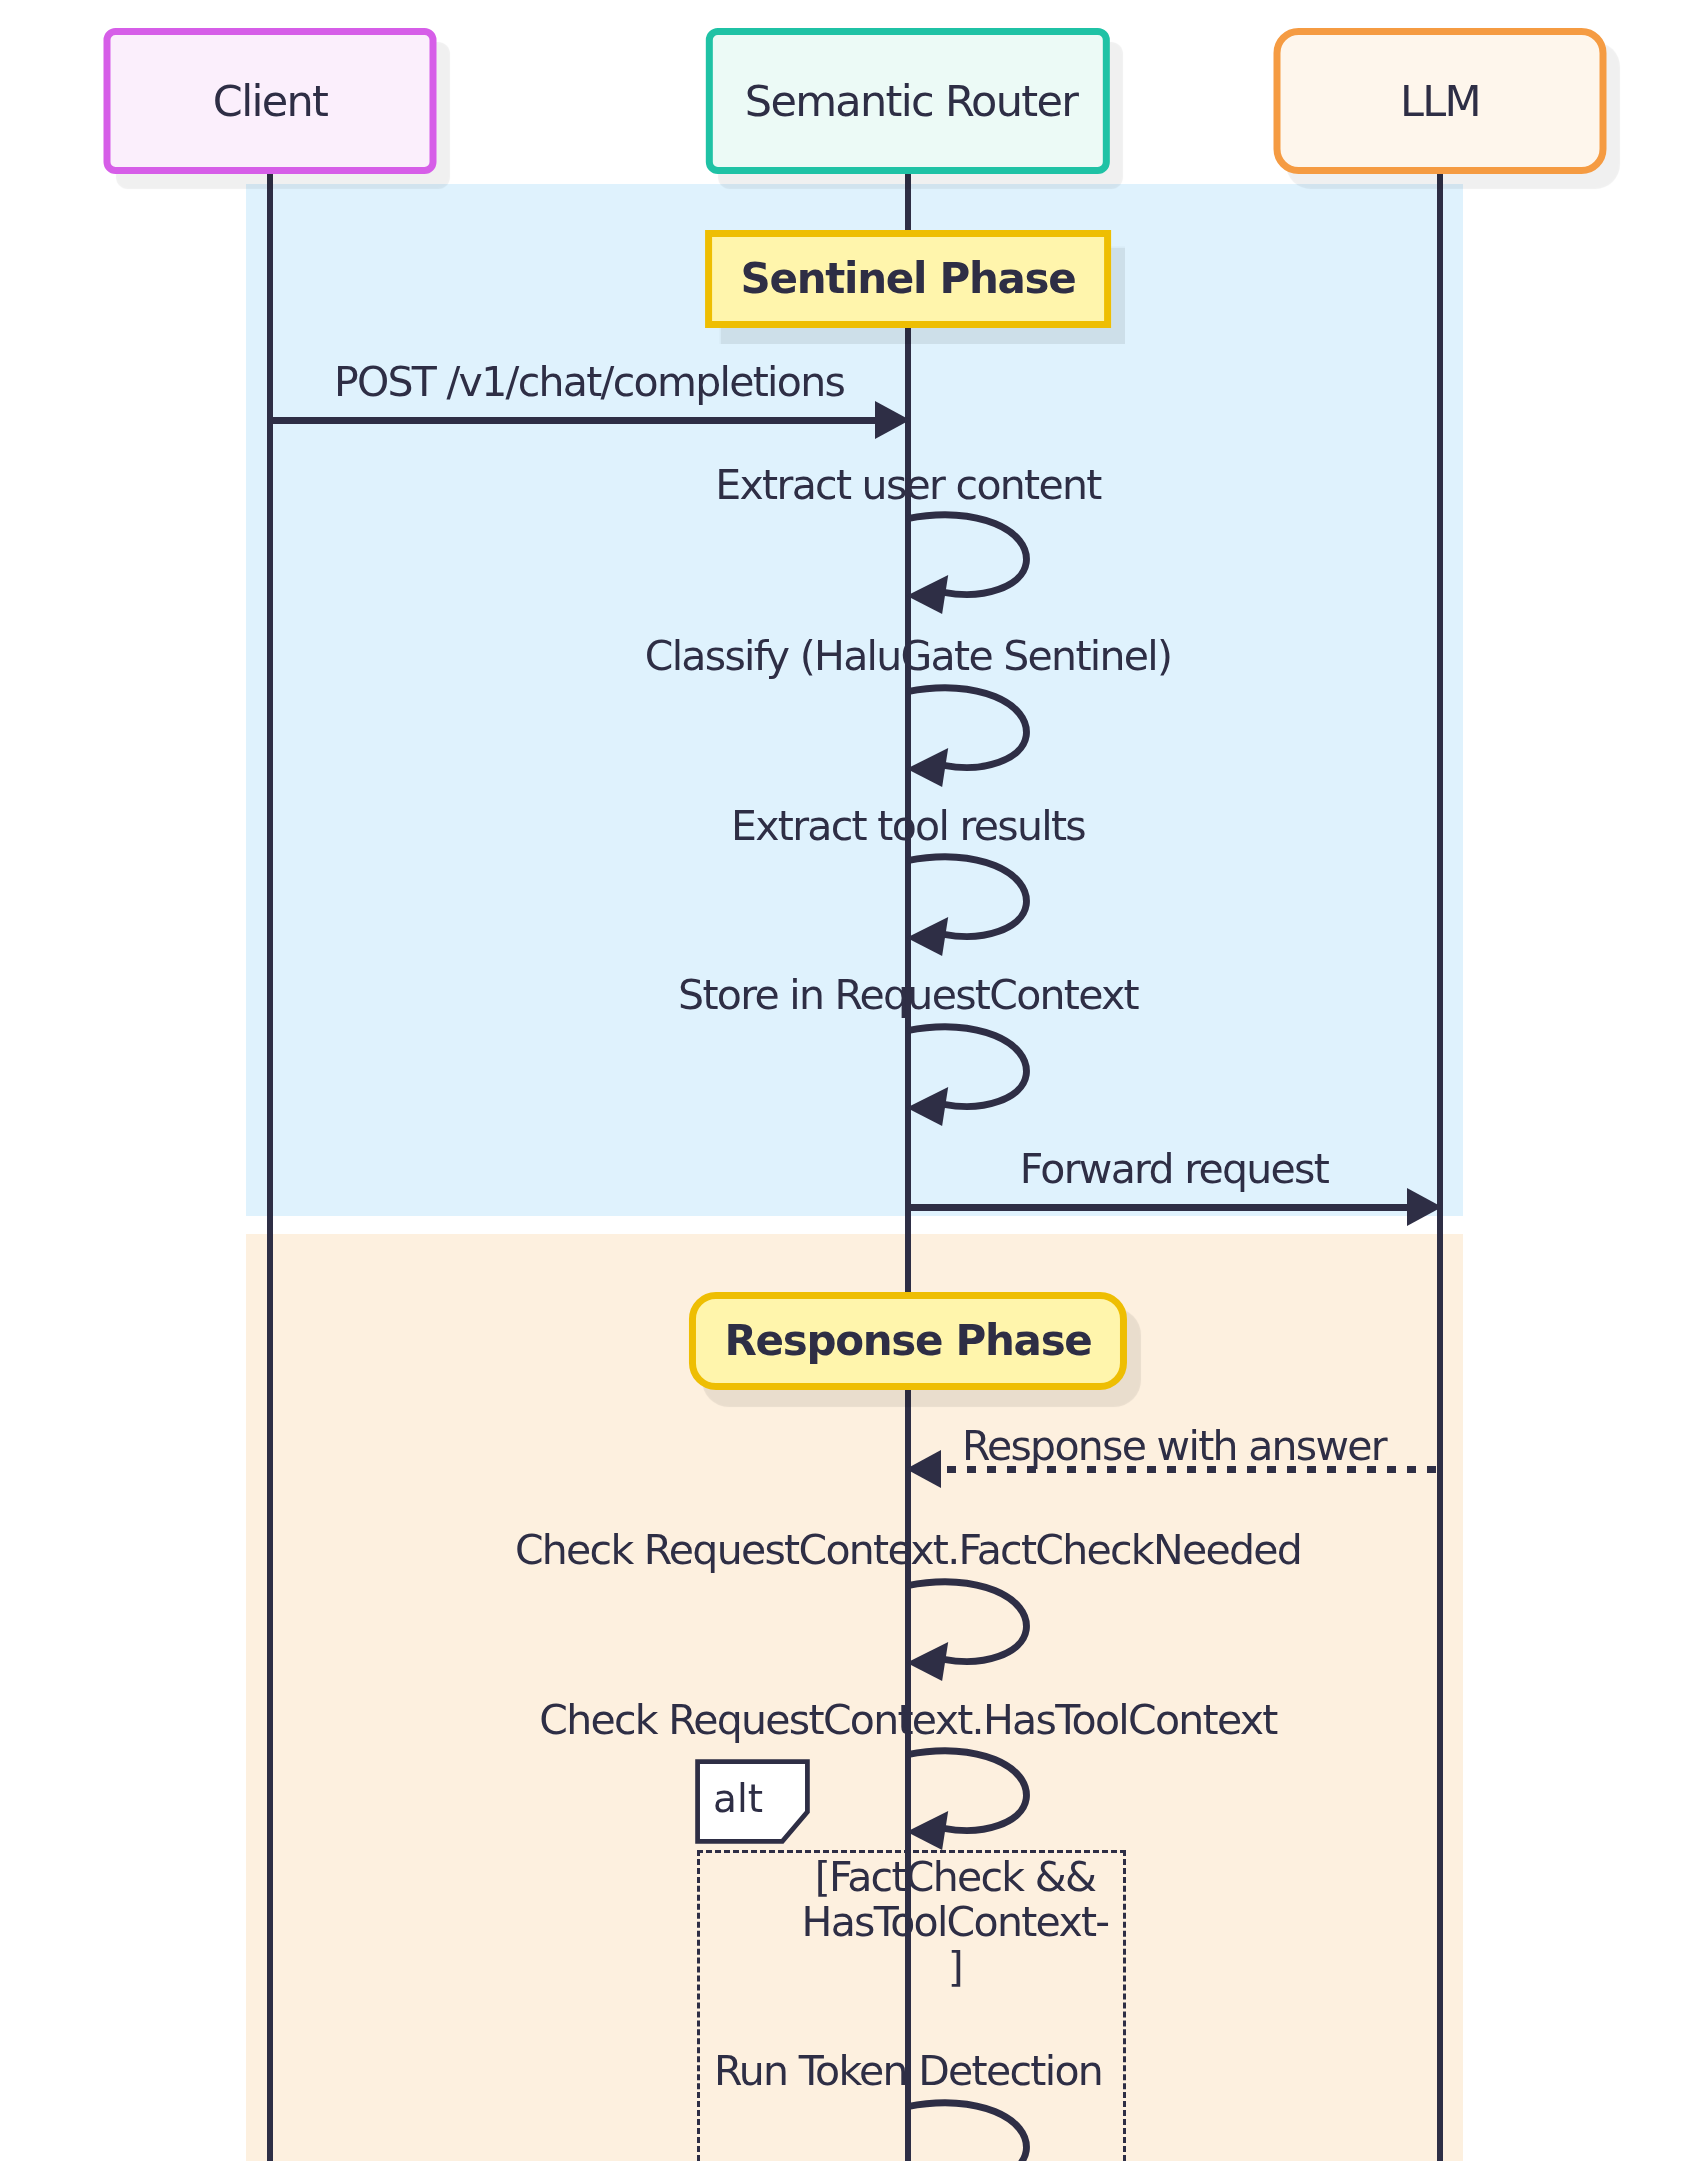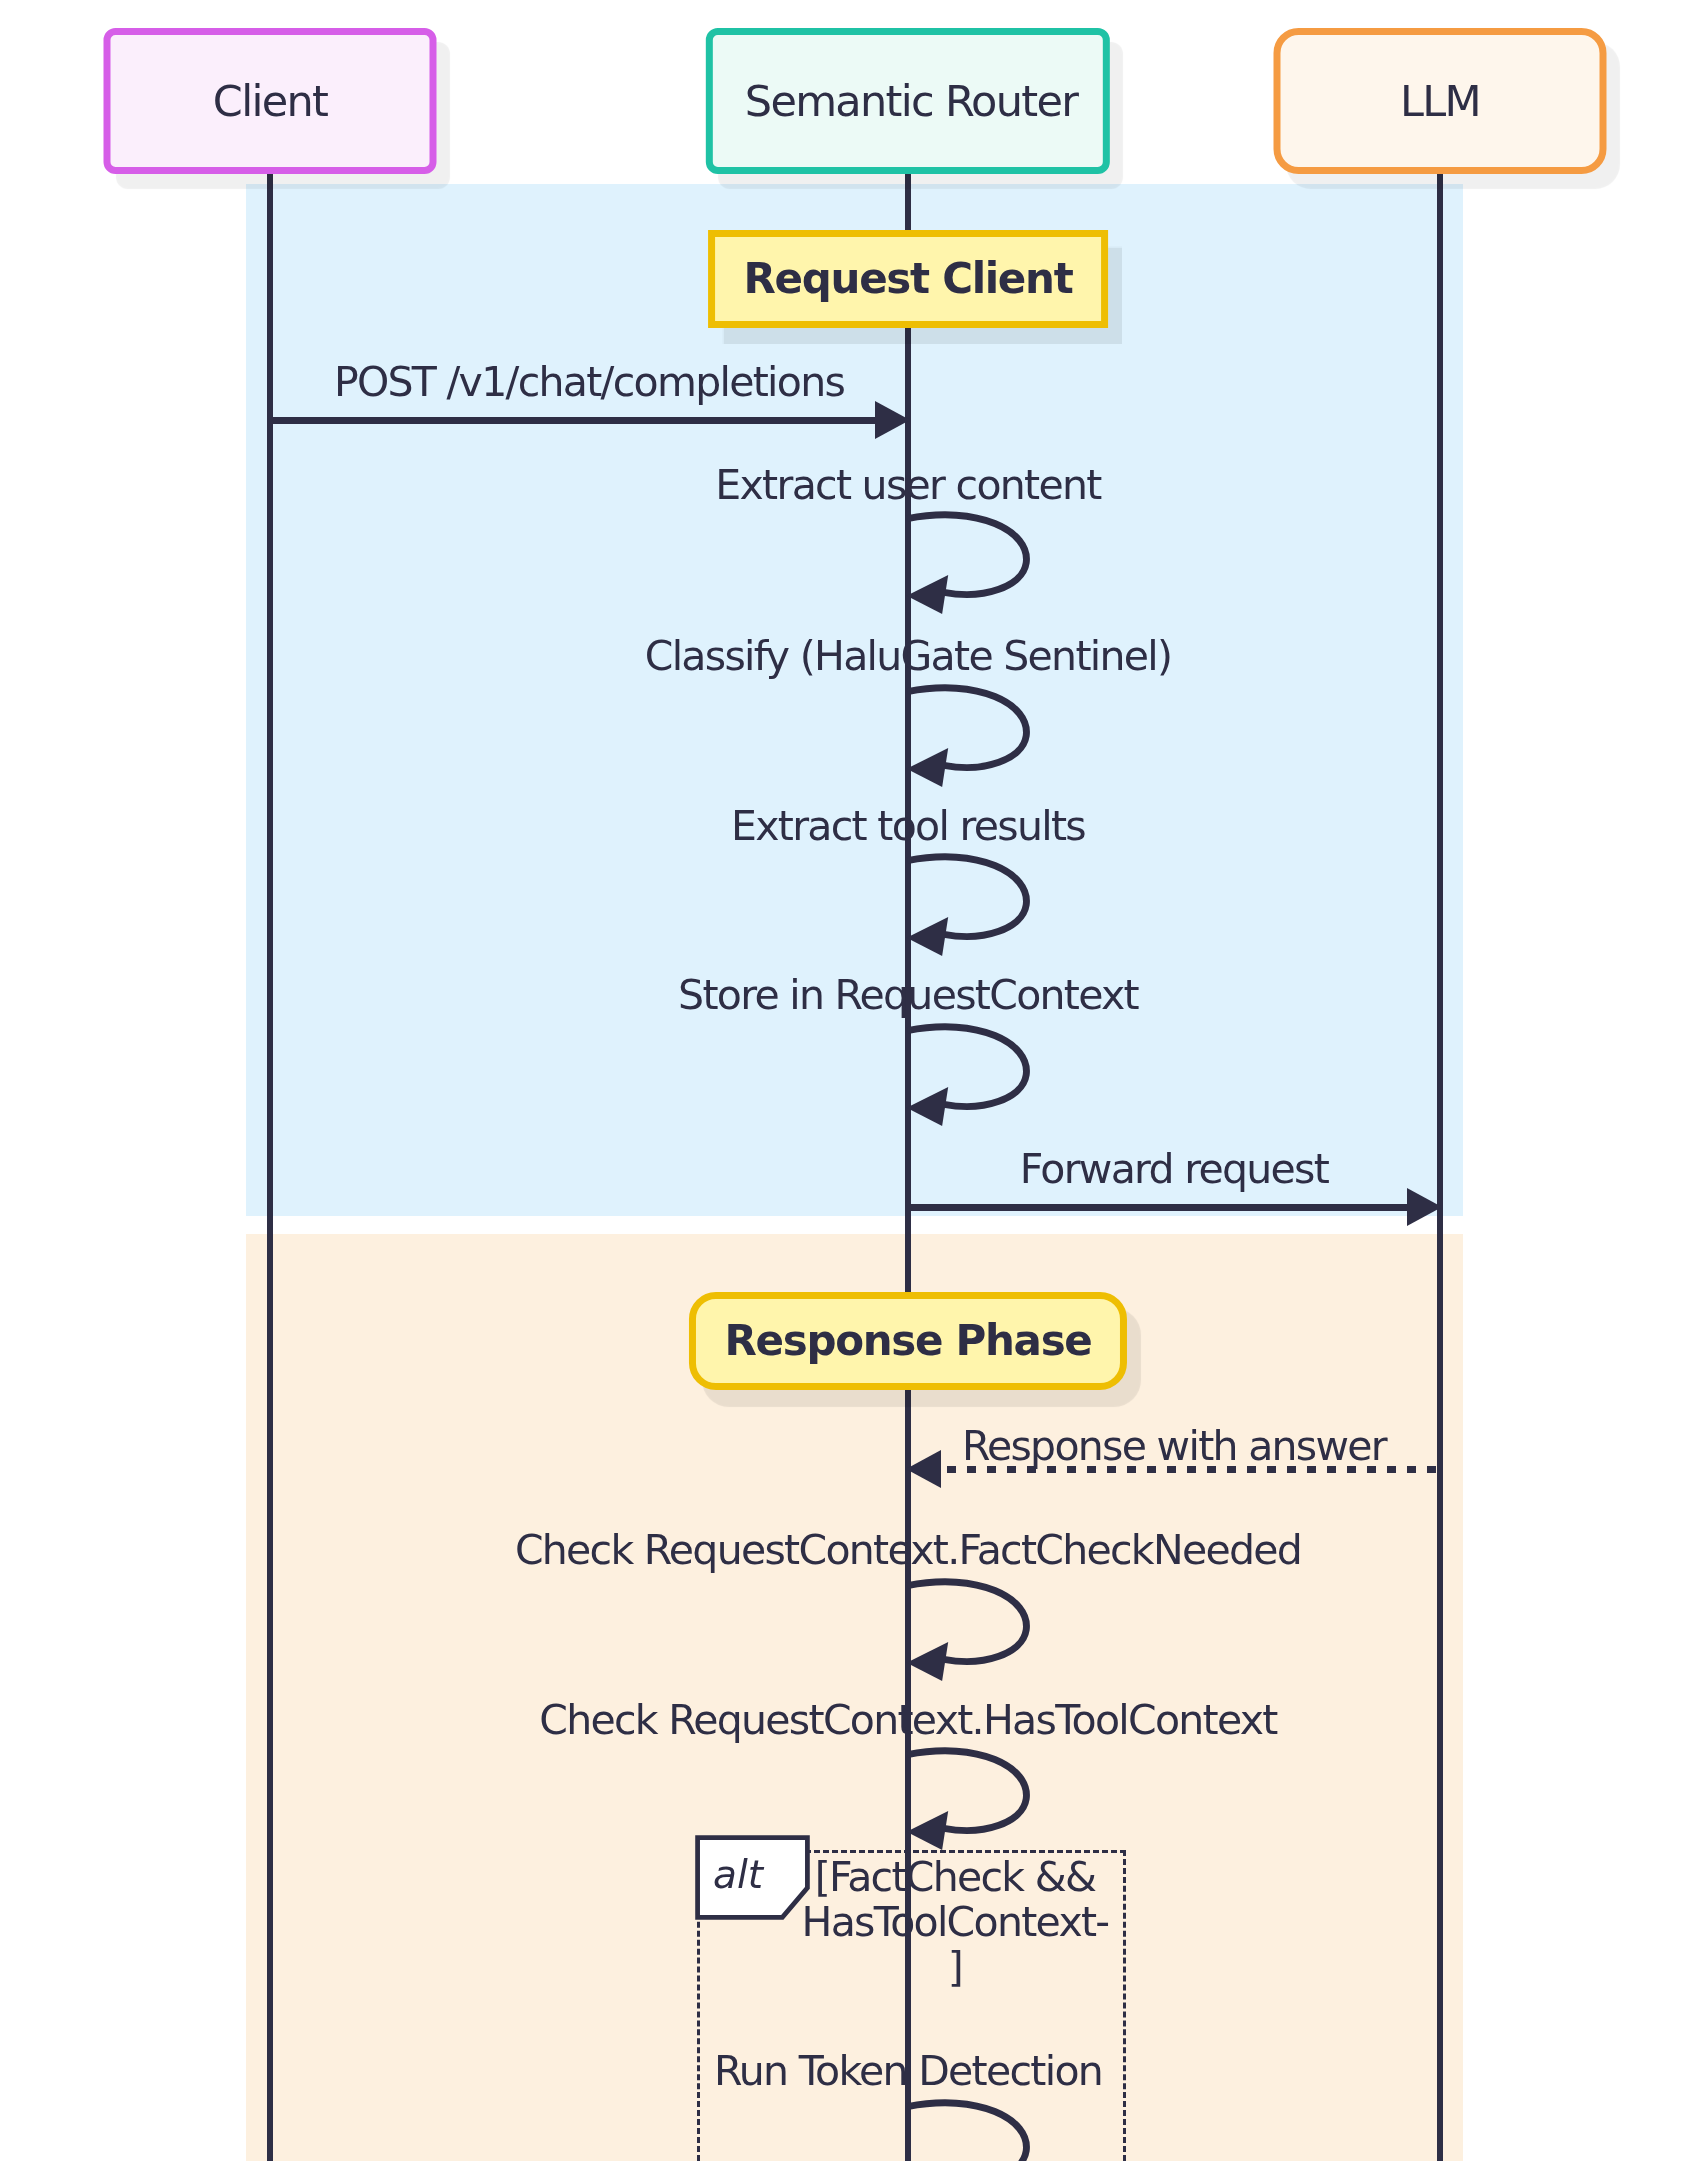--- a/index.html
+++ b/index.html
@@ -91,21 +91,21 @@
   <div class="actor actor-client" style="left:270px; top:28px;">
     <span>Client</span>
   </div>
   <div class="actor actor-router" style="left:908px; top:28px;padding-left:32px;">
     <span>Semantic Router</span>
   </div>
   <div class="actor actor-llm" style="left:1440px; top:28px;">
     <span>LLM</span>
   </div>
 
-  <div class="phase-label" style="left:908px; top:230px;"><span>Request Client</span></div>
+  <div class="phase-label" style="left:908px; top:230px;"><span>Sentinel Phase</span></div>
 
   <div class="msg-text" style="left:589px; top:358px;"><span>POST /v1/chat/completions</span></div>
   <div class="arrow to-right" style="left:270px; top:417px; width:638px;">
     <div class="line"></div>
       <div class="head-right"></div>
   </div>
 
   <div class="msg-text" style="left:908px; top:461px;"><span>Extract user content</span></div>
   <svg class="loop" viewBox="0 0 300 240" style="left:904px; top:510px;">
       <use href="#selfloop"></use>
@@ -144,21 +144,21 @@
   <svg class="loop" viewBox="0 0 300 240" style="left:904px; top:1577px;">
       <use href="#selfloop"></use>
     </svg>
 
   <div class="msg-text" style="left:908px; top:1696px;"><span>Check RequestContext.HasToolContext</span></div>
   <svg class="loop" viewBox="0 0 300 240" style="left:904px; top:1746px;">
       <use href="#selfloop"></use>
     </svg>
 
   <div class="alt-box" style="left:697px; top:1850px; width:429px; height:1109px;"></div>
-  <div class="alt-tab" style="left:695px; top:1835px; width:115px; height:86px;font-style:italic;">
+  <div class="alt-tab" style="left:695px; top:1759px; width:115px; height:86px;">
     <svg width="115" height="85" viewBox="0 0 266 196">
       <polygon class="alt-tab-shape" points="6,6 260,6 260,122 202,190 6,190"></polygon>
     </svg>
     <span class="alt-tab-text">alt</span>
   </div>
   <div class="cond" style="left:955px; top:1855px;">
     <div>[FactCheck &amp;&amp;</div>
     <div>HasToolContext-</div>
     <div>]</div>
   </div>

